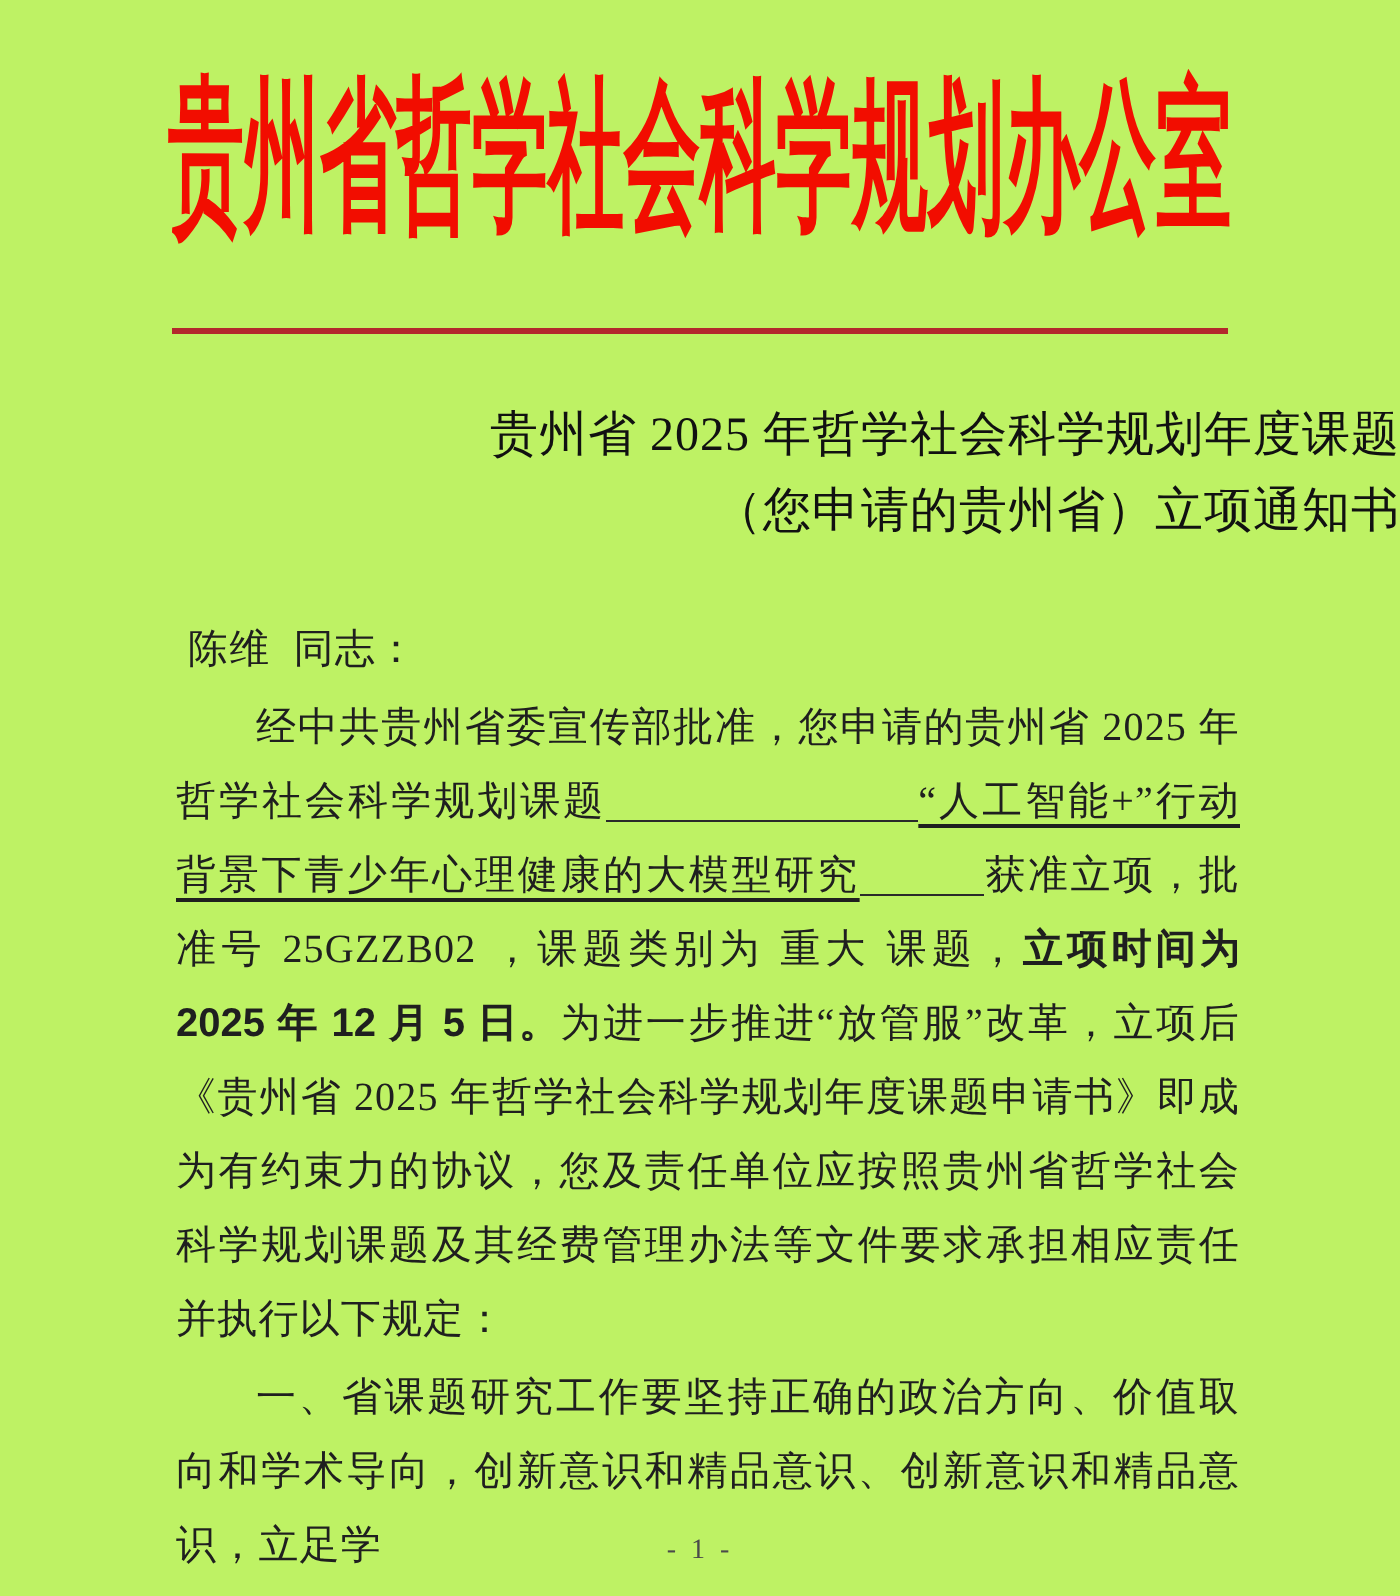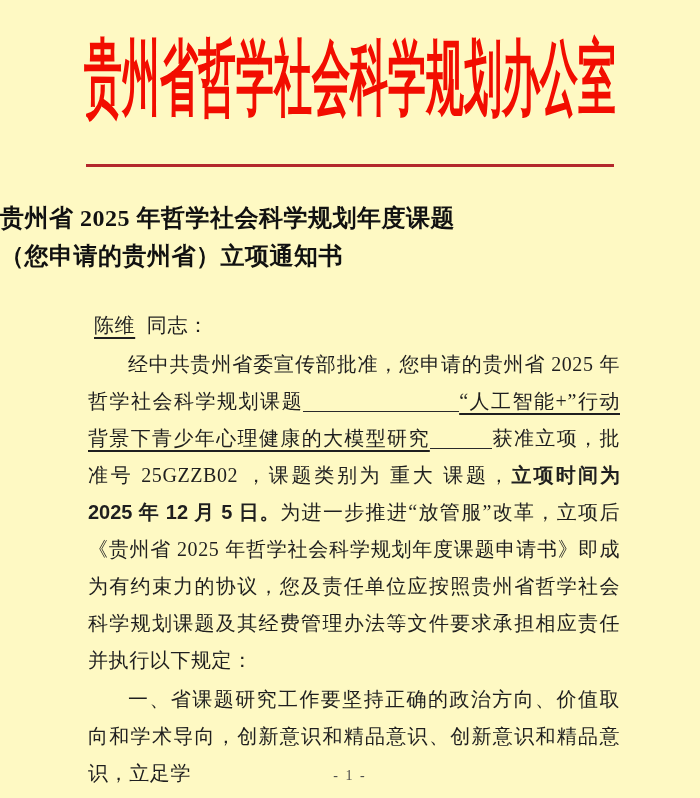--- a/index.html
+++ b/index.html
@@ -6,21 +6,21 @@
     --letterhead-red:#f20d00;
     --divider-red:#b3282c;
     --ink:#1f1f1f;
     --line:#2a2a2a;
   }
   html,body{margin:0;padding:0;background:#ffffff;}
   .page{
     position:relative;
     width:700px;height:798px;
     margin:0 auto;
-    background:#fef9c3;
+    background:#bef264;
     overflow:hidden;
     font-family:"Liberation Serif","DejaVu Serif",serif;
     color:var(--ink);
   }
   
   .letterhead{
     width:700px;height:118px;
     display:block;
     margin-top:14px;
   }
@@ -28,41 +28,40 @@
   .red-divider{
     width:528px;
     height:0;
     border:none;
     border-top:3px solid var(--divider-red);
     margin:32px auto 0 auto;
   }
   
   .doc-title{
     margin-top:32px;
-    text-align:left;
+    text-align:right;
     font-size:24px;
     line-height:38px;
-    font-weight:bold;
+    font-weight:normal;
     color:#111;
     letter-spacing:.5px;
   }
   
   .body-area{
     padding:0 80px 0 88px;
     font-size:20px;
     line-height:37px;
     text-align:justify;
     letter-spacing:.6px;
   }
   .salutation{
     margin-top:32px;
     text-align:left;
   }
   .salutation .name{
-    text-decoration:underline;
     text-underline-offset:5px;
     padding:0 6px;
   }
   .para{
     margin:2px 0 0 0;
     text-indent:2em;
   }
   .u{
     text-decoration:underline;
     text-underline-offset:5px;

